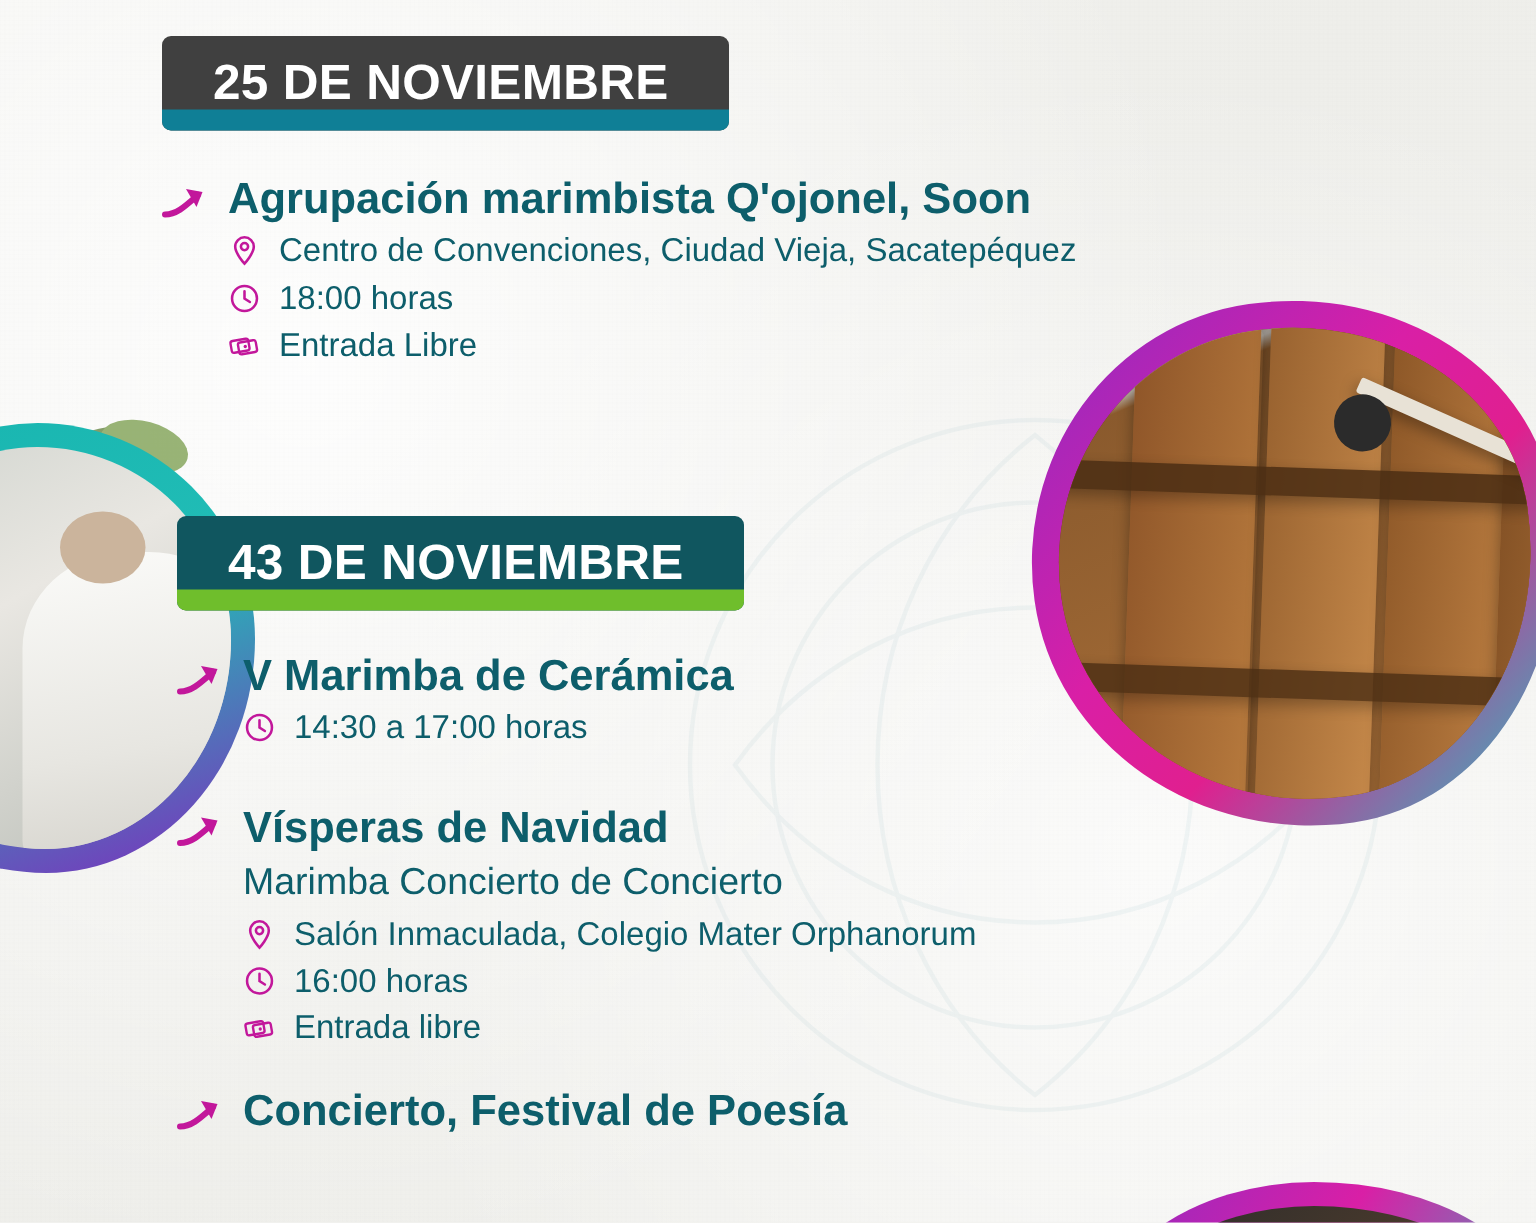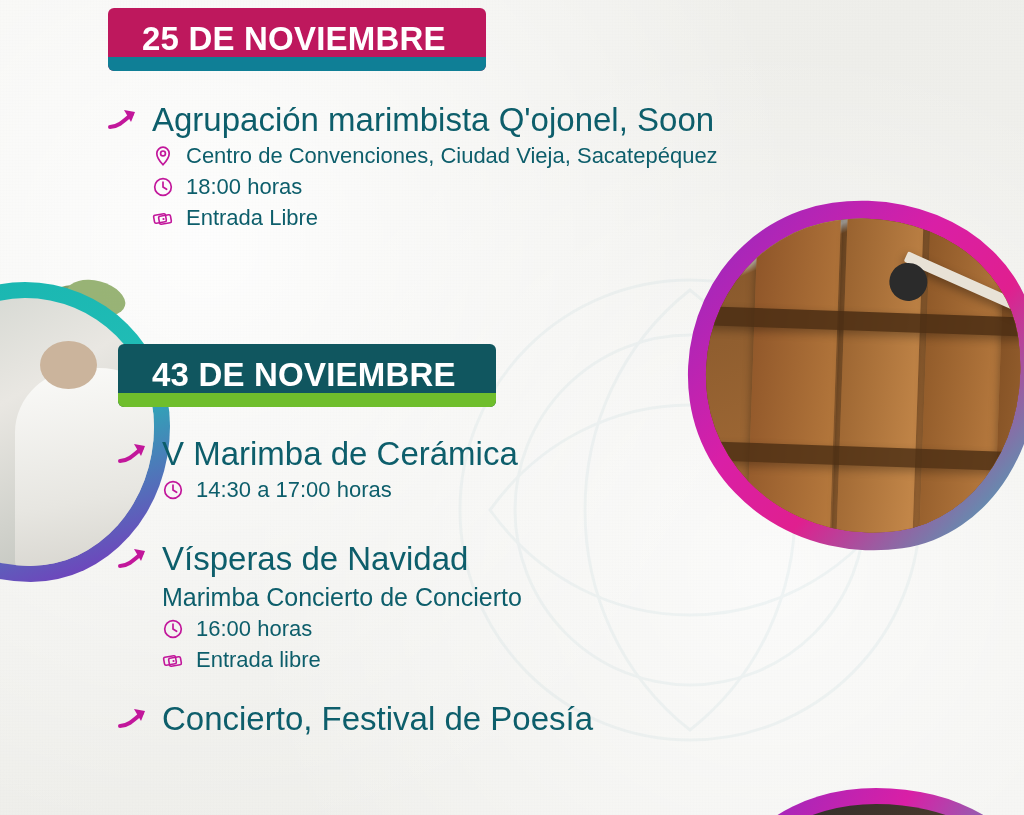--- a/index.html
+++ b/index.html
@@ -188,22 +188,22 @@
     align-items: flex-start;
     gap: 14px;
   }
   .arrow-icon {
     flex: 0 0 auto;
     width: 30px;
     height: 26px;
     margin-top: 6px;
   }
   .event-title {
-    font-size: 33px;
-    font-weight: normal;
+    font-size: 29px;
+    font-weight: bold;
     color: #0d5e6b;
     line-height: 1.15;
   }
   .event-subtitle {
     font-size: 25px;
     color: #0d5e6b;
     line-height: 1.2;
     margin-left: 44px;
     margin-top: 4px;
   }
@@ -275,21 +275,21 @@
   </div>
 </div>
 
 <div class="blob-bottom">
   <div class="ring"></div>
   <div class="photo"></div>
 </div>
 
 <div class="section-25">
   <div class="banner-wrap">
-    <div class="date-banner" style="background:#be185d;">25 DE NOVIEMBRE</div>
+    <div class="date-banner" style="background:#404040;margin-top:16px;">25 DE NOVIEMBRE</div>
     <div class="banner-underline" style="background:#0f7f96;"></div>
   </div>
 
   <div class="event" style="margin-top:30px;">
     <div class="event-title-row">
       <svg class="arrow-icon" viewBox="0 0 30 26">
         <path d="M2 20 C10 20, 16 14, 24 7" stroke="#c2179b" stroke-width="4" fill="none" stroke-linecap="round"></path>
         <path d="M16 3 L27 5 L23 15 Z" fill="#c2179b"></path>
       </svg>
       <div class="event-title">Agrupación marimbista Q'ojonel, Soon</div>
@@ -346,20 +346,27 @@
   
   <div class="event" style="margin-top:36px;">
     <div class="event-title-row">
       <svg class="arrow-icon" viewBox="0 0 30 26">
         <path d="M2 20 C10 20, 16 14, 24 7" stroke="#c2179b" stroke-width="4" fill="none" stroke-linecap="round"></path>
         <path d="M16 3 L27 5 L23 15 Z" fill="#c2179b"></path>
       </svg>
       <div class="event-title">Vísperas de Navidad</div>
     </div>
     <div class="event-subtitle">Marimba Concierto de Concierto</div>
+    <div class="detail-row" style="margin-top:6px;">
+      <svg class="detail-icon" viewBox="0 0 22 22">
+        <path d="M11 2.2c-3.4 0-6.2 2.8-6.2 6.2 0 4.6 6.2 11.4 6.2 11.4s6.2-6.8 6.2-11.4c0-3.4-2.8-6.2-6.2-6.2z" fill="none" stroke="#c2179b" stroke-width="1.7"></path>
+        <circle cx="11" cy="8.4" r="2.4" fill="none" stroke="#c2179b" stroke-width="1.7"></circle>
+      </svg>
+      <div class="detail-text">Salón Inmaculada, Colegio Mater Orphanorum</div>
+    </div>
     <div class="detail-row">
       <svg class="detail-icon" viewBox="0 0 22 22">
         <circle cx="11" cy="11" r="8.3" fill="none" stroke="#c2179b" stroke-width="1.7"></circle>
         <path d="M11 6.2V11l3.6 2.3" fill="none" stroke="#c2179b" stroke-width="1.7" stroke-linecap="round"></path>
       </svg>
       <div class="detail-text">16:00 horas</div>
     </div>
     <div class="detail-row">
       <svg class="detail-icon" viewBox="0 0 22 22">
         <rect x="2" y="7.5" width="12" height="8" rx="1.6" fill="none" stroke="#c2179b" stroke-width="1.6" transform="rotate(-10 8 11.5)"></rect>

